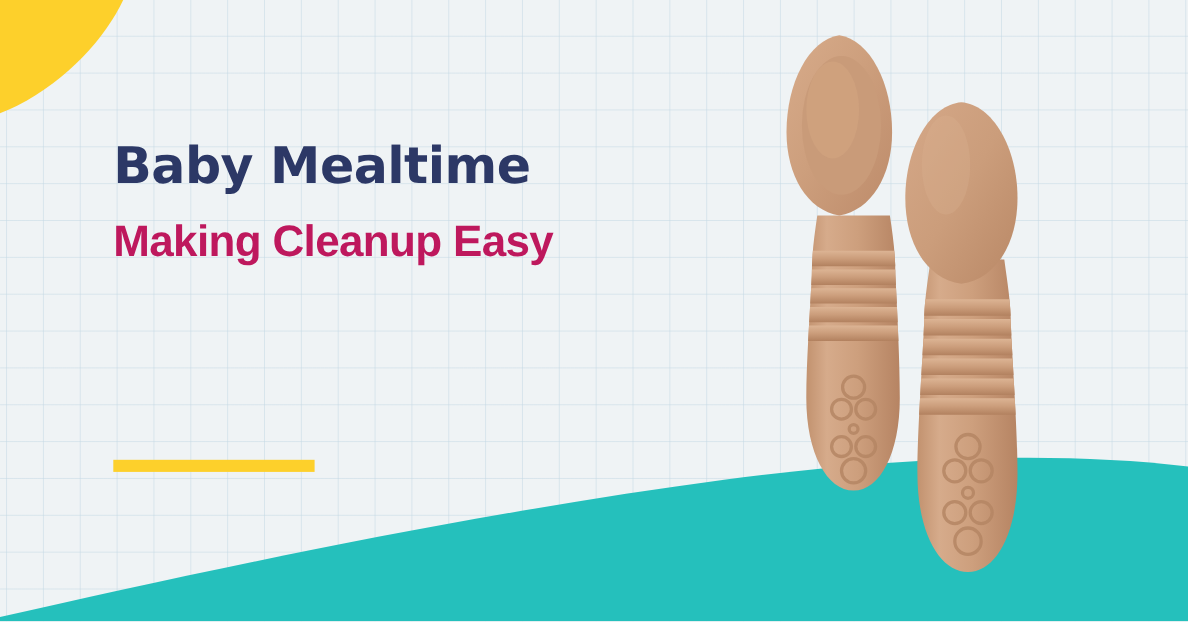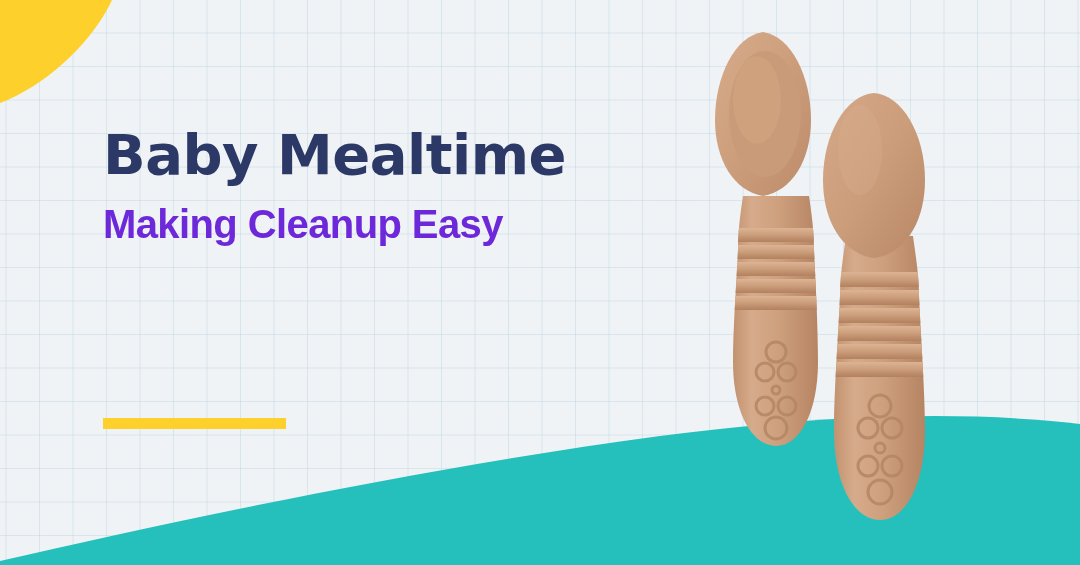--- a/index.html
+++ b/index.html
@@ -38,30 +38,30 @@
   
   .copy{
     position:absolute;
     left:103px; top:128px;
     width:540px;
   }
   .headline{
     color:#2c3866;
     font-family:"DejaVu Sans", sans-serif;
     font-weight:bold;
-    font-size:56px;
+    font-size:46px;
     line-height:0.98;
     letter-spacing:-0.5px;
     text-rendering:optimizeLegibility;
   }
   .headline .ln{ display:block; }
 
   .subhead{
-    margin-top:20px;
-    color:#6d28d9;
+    margin-top:26px;
+    color:#be185d;
     font-family:"Liberation Sans", sans-serif;
     font-weight:bold;
     font-size:40px;
     line-height:1.08;
     letter-spacing:-0.6px;
   }
   .subhead .ln{ display:block; }
 
   .accent-bar{
     position:absolute;

